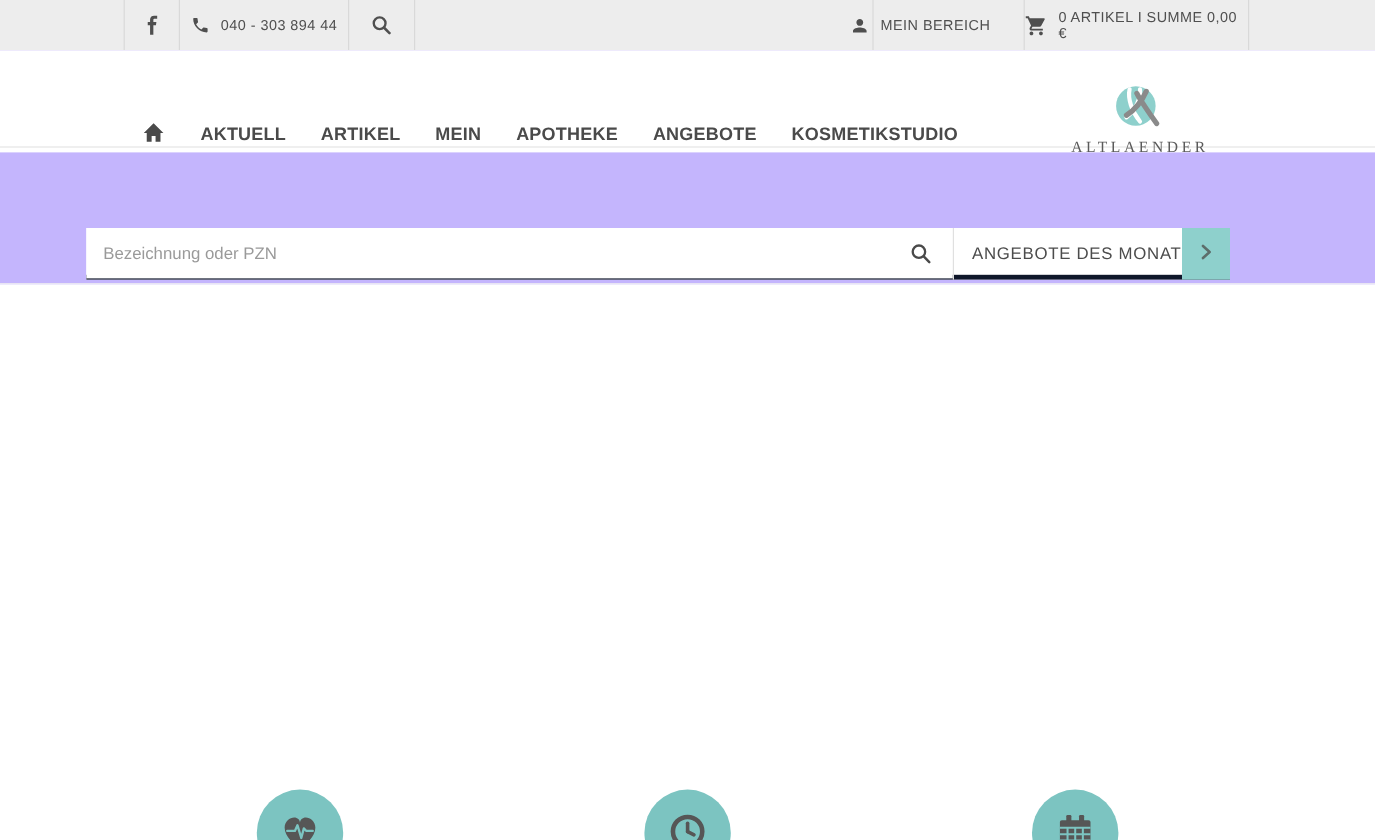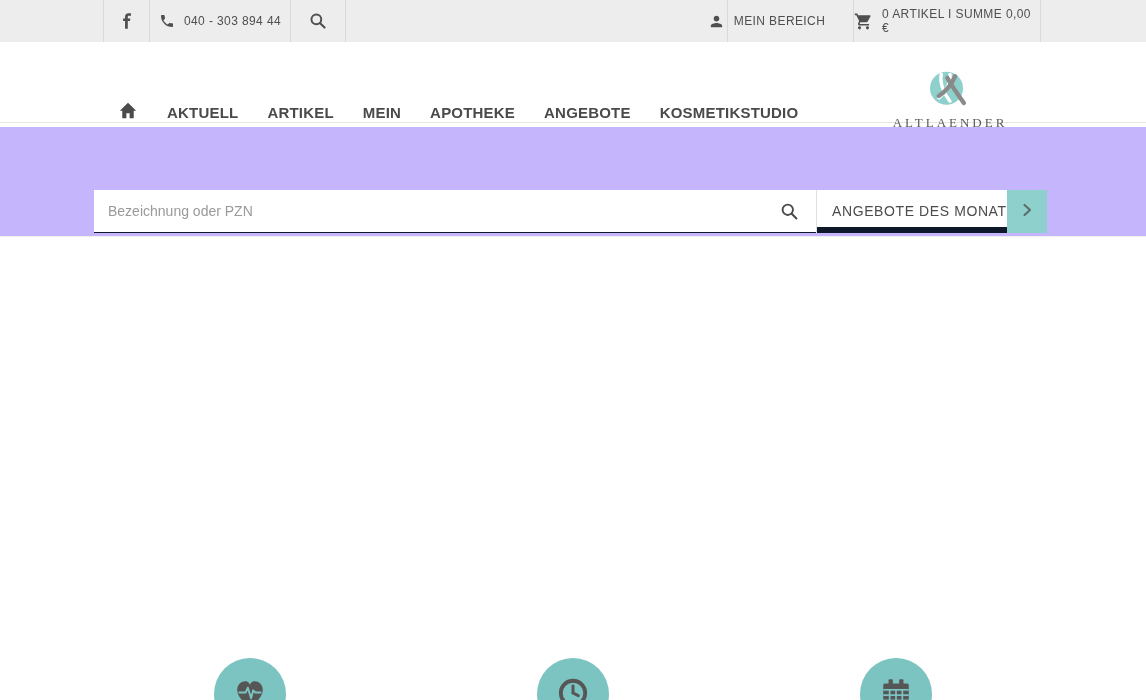--- a/index.html
+++ b/index.html
@@ -16,21 +16,21 @@
   .header { position:absolute; top:42px; left:0; width:1146px; height:85px; background:#fff; overflow:hidden; }
   .header-line { position:absolute; top:80px; left:0; width:1146px; height:1px; background:#e4e4e4; }
   .nav { position:absolute; left:118px; top:60px; height:20px; display:flex; align-items:center; gap:29px; }
   .nav-home { display:flex; align-items:center; cursor:pointer; }
   .nav-item { font-size:15px; font-weight:bold; color:#4a4a4a; letter-spacing:.2px; cursor:pointer; white-space:nowrap; }
   .logo { position:absolute; left:880px; top:26px; width:140px; text-align:center; cursor:pointer; }
   .logo svg { display:block; margin:0 auto; }
   .logo-text { margin-top:3px; font-family:"Liberation Serif", serif; font-size:13px; letter-spacing:3px; color:#5a5a5a; white-space:nowrap;text-decoration:underline; }
 
   
-  .search-row { position:absolute; top:190px; left:94px; width:953px; height:43px; background:#fff; border-bottom:6px solid #0f172a; }
+  .search-row { position:absolute; top:190px; left:72px; width:953px; height:43px; background:#fff; border-bottom:4px solid #0f172a; }
   .search-input { position:absolute; left:0; top:0; width:722px; height:42px; border:none; outline:none; padding:0 40px 0 14px; font-size:14px; color:#555; font-family:"Liberation Sans", sans-serif; }
   .search-input::placeholder { color:#9a9a9a; }
   .search-btn { position:absolute; left:685px; top:12px; width:20px; height:20px; background:none; border:none; cursor:pointer; padding:0; }
   .search-divider { position:absolute; left:722px; top:0; width:1px; height:43px; background:#e0e0e0; }
   .offers-label { position:absolute; left:738px; top:0; height:43px; line-height:43px; font-size:14px; color:#4c4c4c; letter-spacing:.6px; cursor:pointer; white-space:nowrap; }
   .offers-btn { position:absolute; left:913px; top:0; width:40px; height:43px; background:#8ed0cc; border:none; cursor:pointer; display:flex; align-items:center; justify-content:center; }
   .section-hairline { position:absolute; top:236px; left:0; width:1146px; height:1px; background:#f0f0f0; }
 
   
   .hero { position:absolute; top:237px; left:0; width:1146px; height:393px; background:#fff; }

